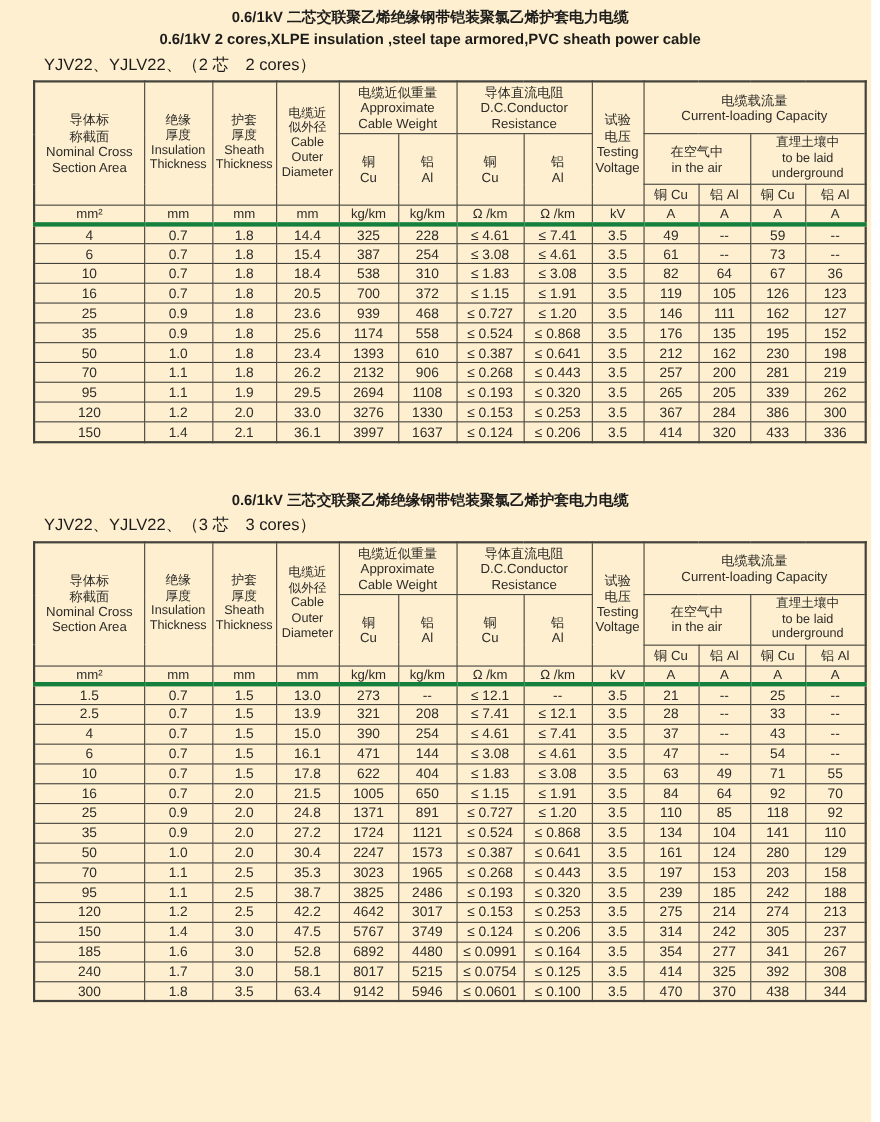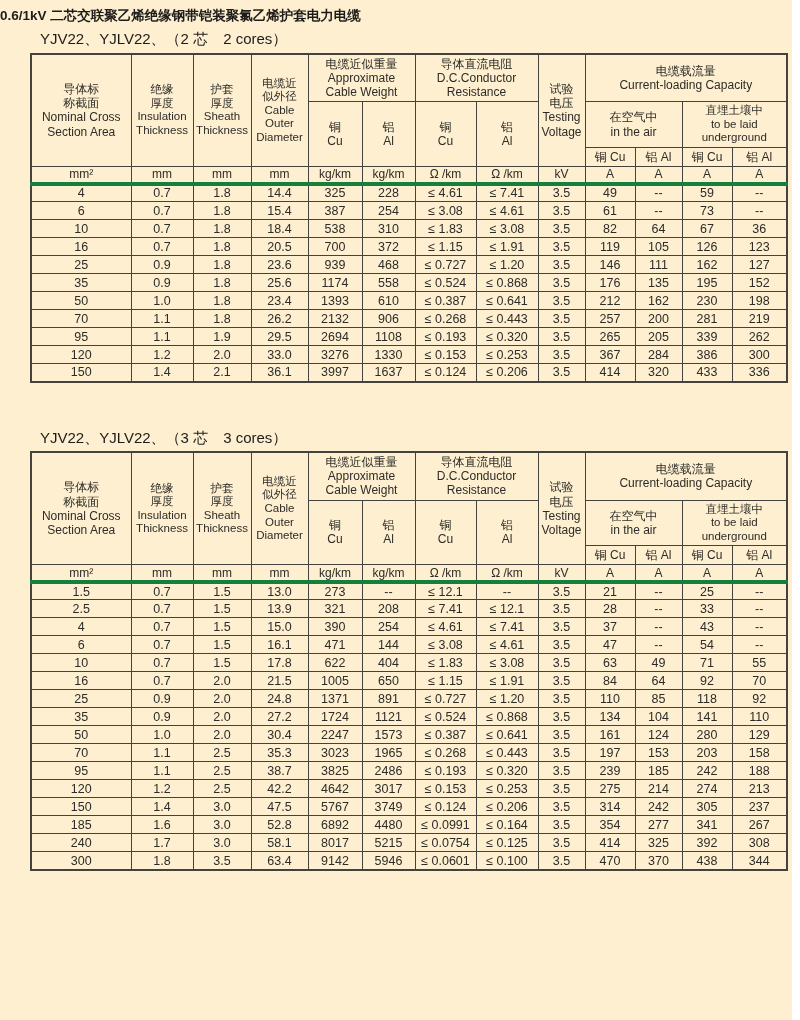--- a/index.html
+++ b/index.html
@@ -15,21 +15,21 @@
   .edge-strip {
     position: absolute; top: 0; right: 0;
     width: 8px; height: 1020px; background: #ffffff;
   }
   .block { padding-top: 6px; }
   .block.second { margin-top: 36px; }
   .title-zh, .title-en {
     font-weight: bold;
     font-size: 13.5px;
     line-height: 1.5;
-    text-align: left;
+    text-align: center;
     padding-right: 18px;
     color: #1d1c1a;
     white-space: nowrap;
   }
   .model-line {
     font-size: 15px;
     line-height: 1.3;
     padding-left: 40px;
     margin: 3px 12px 4px 0;
     color: #1d1c1a;
@@ -68,20 +68,21 @@
     font-size: 12.5px;
     padding: 0 2px;
     white-space: nowrap;
   }
 </style>
 </head>
 <body>
 
 <section class="block">
   <div class="title-zh">0.6/1kV 二芯交联聚乙烯绝缘钢带铠装聚氯乙烯护套电力电缆</div>
+  <div class="title-en">0.6/1kV 2 cores,XLPE insulation ,steel tape armored,PVC sheath power cable</div>
   <div class="model-line">YJV22、YJLV22、（2 芯　2 cores）</div>
 
   <table class="spec">
     <colgroup>
       <col style="width:100px">
         <col style="width:62px">
         <col style="width:58px">
         <col style="width:57px">
       <col style="width:54px">
         <col style="width:53px">
@@ -326,20 +327,21 @@
           <td>414</td>
           <td>320</td>
           <td>433</td>
           <td>336</td>
         </tr>
       </tbody>
   </table>
 </section>
 
 <section class="block second">
+  <div class="title-zh">0.6/1kV 三芯交联聚乙烯绝缘钢带铠装聚氯乙烯护套电力电缆</div>
   <div class="model-line">YJV22、YJLV22、（3 芯　3 cores）</div>
 
   <table class="spec">
     <colgroup>
       <col style="width:100px">
         <col style="width:62px">
         <col style="width:58px">
         <col style="width:57px">
       <col style="width:54px">
         <col style="width:53px">

